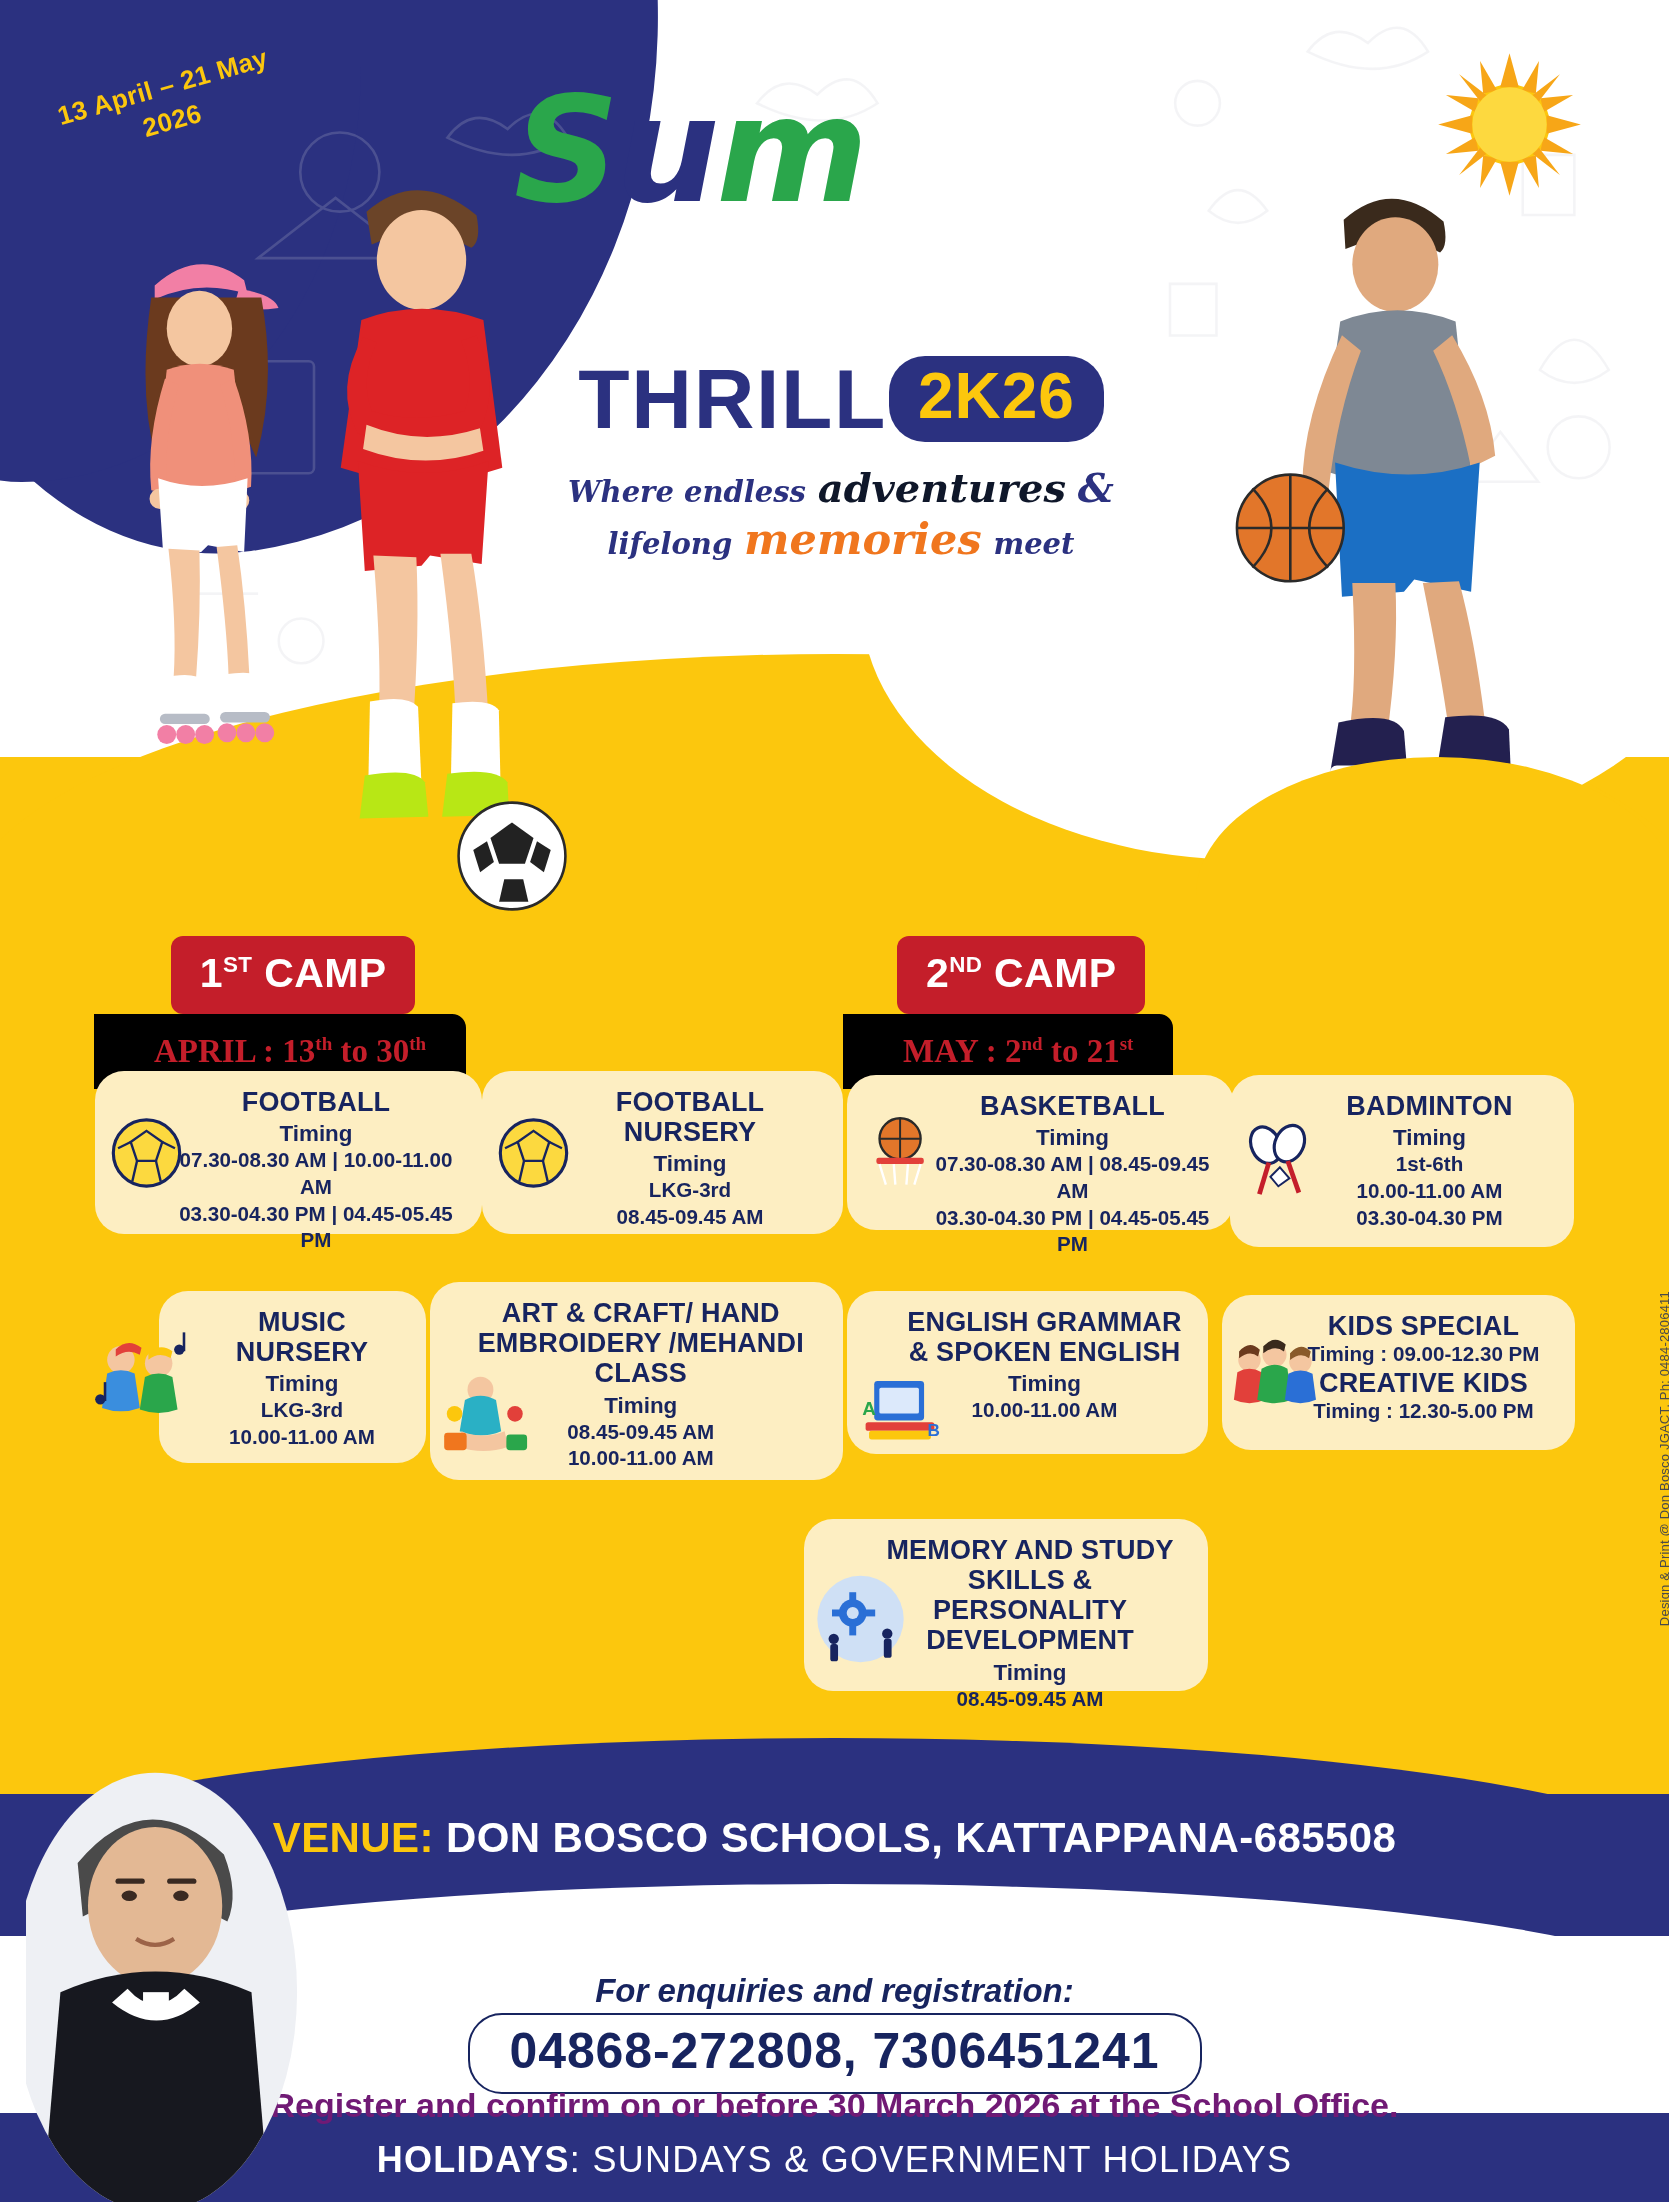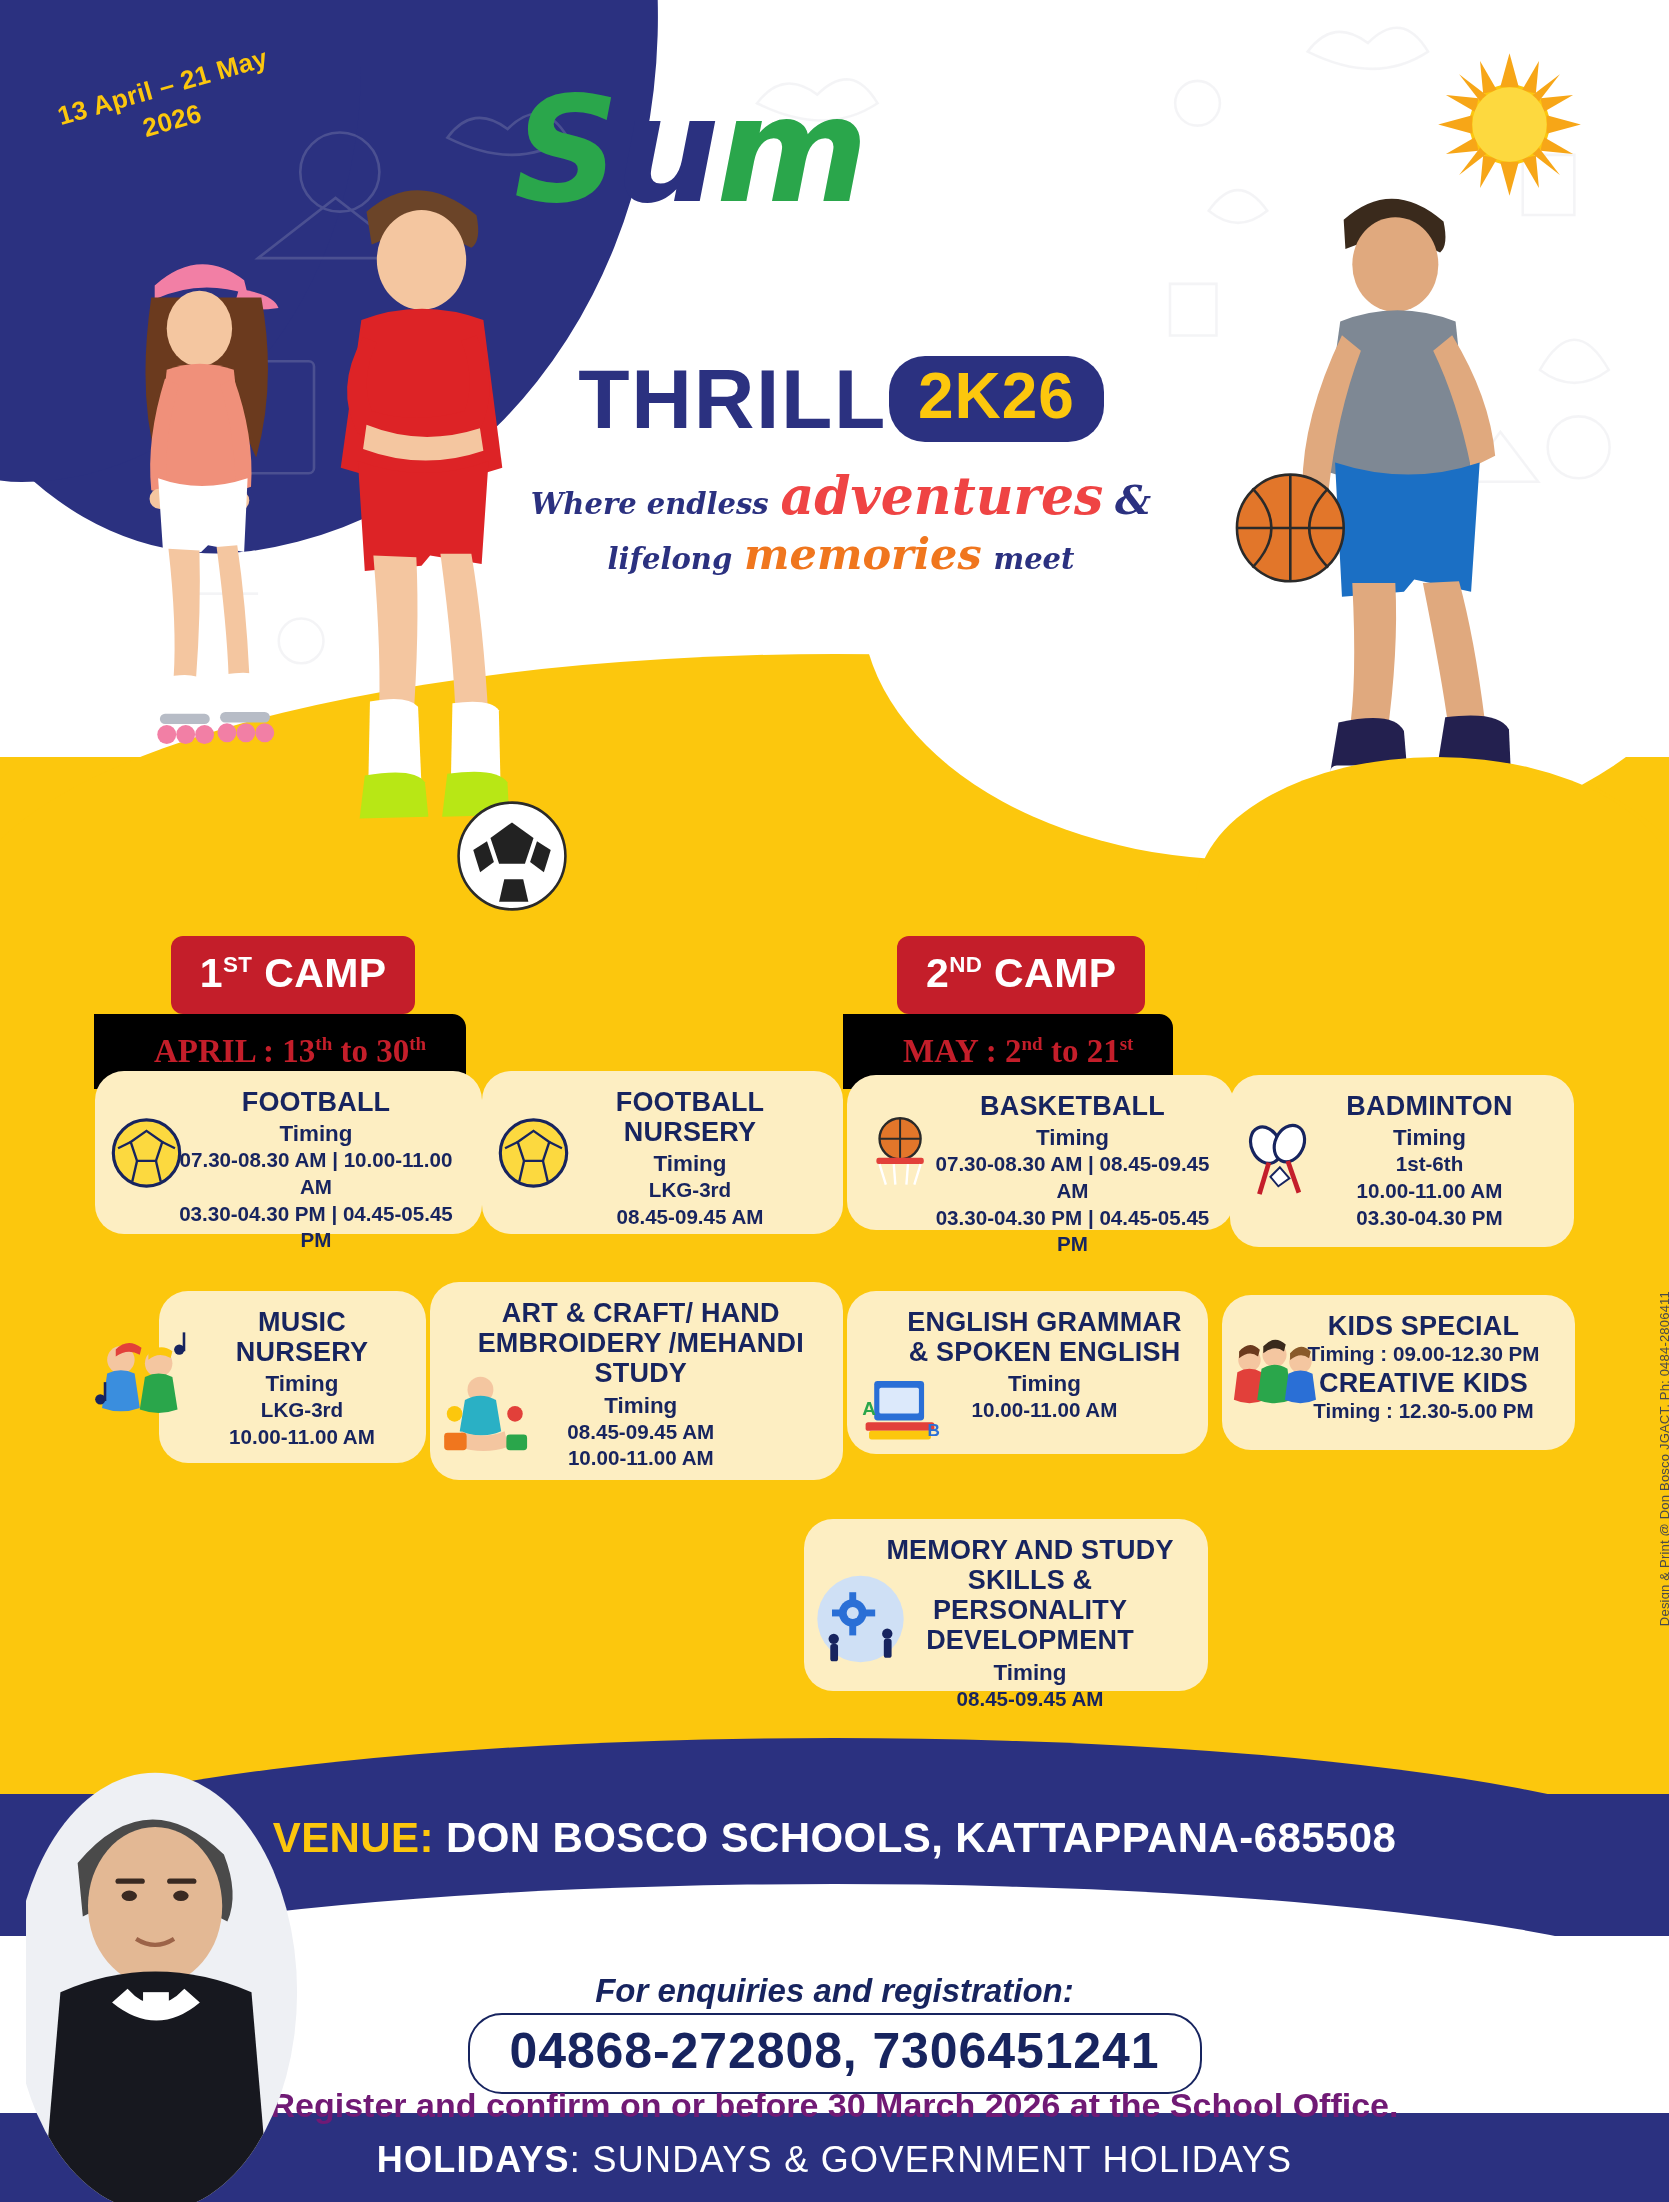--- a/index.html
+++ b/index.html
@@ -192,21 +192,21 @@
   .tagline {
     margin-top: 15.5px;
     font-family: "DejaVu Serif", serif;
     font-style: italic;
     color: #2b3180;
     font-size: 34px;
     line-height: 1.25;
     text-align: center;
     font-weight: 700;
   }
-  .tagline .hl-red { color: #ef4444; font-size: 52px; }
+  .tagline .hl-red { color: #0f172a; font-size: 40px; }
   .tagline .hl-or { color: #f0761e; font-size: 43px; }
   .tagline .amp { color: #2b3180; font-size: 40px; }
   .tagline .small { font-size: 29px; }
 
   
   .sun {
     position: absolute;
     right: 82px; top: 47px;
     width: 155px; height: 155px;
   }
@@ -681,21 +681,21 @@
       <path d="M30 40 q18 -10 36 0 l6 36 q-24 10 -48 0z" fill="#2ab0c5"></path>
       <path d="M26 76 q24 10 50 0 l4 18 q-28 10 -58 0z" fill="#f4c6a0"></path>
       <rect x="6" y="78" width="26" height="20" rx="4" fill="#f0761e"></rect>
       <rect x="78" y="80" width="24" height="18" rx="4" fill="#2aa64b"></rect>
       <circle cx="88" cy="56" r="9" fill="#e2403a"></circle>
       <circle cx="18" cy="56" r="9" fill="#fcc70d"></circle>
     </svg>
     <div class="c-body" style="margin-left:8.6px;">
       <div class="c-title">ART &amp; CRAFT/ HAND</div>
       <div class="c-title">EMBROIDERY /MEHANDI</div>
-      <div class="c-title">STUDY</div>
+      <div class="c-title">CLASS</div>
       <div class="c-sub">Timing</div>
       <div class="c-line">08.45-09.45 AM</div>
       <div class="c-line">10.00-11.00 AM</div>
     </div>
   </div>
 
   <div class="card" style="left:847px; top:1291px; width:361px; height:163px;">
     <svg class="c-ico" style="left:10.3px; top:70%; width:86px; height:86px;" viewBox="0 0 100 100">
       <rect x="20" y="22" width="58" height="46" rx="4" fill="#2a6fd6"></rect>
       <rect x="26" y="30" width="46" height="30" rx="2" fill="#dce9fb"></rect>

